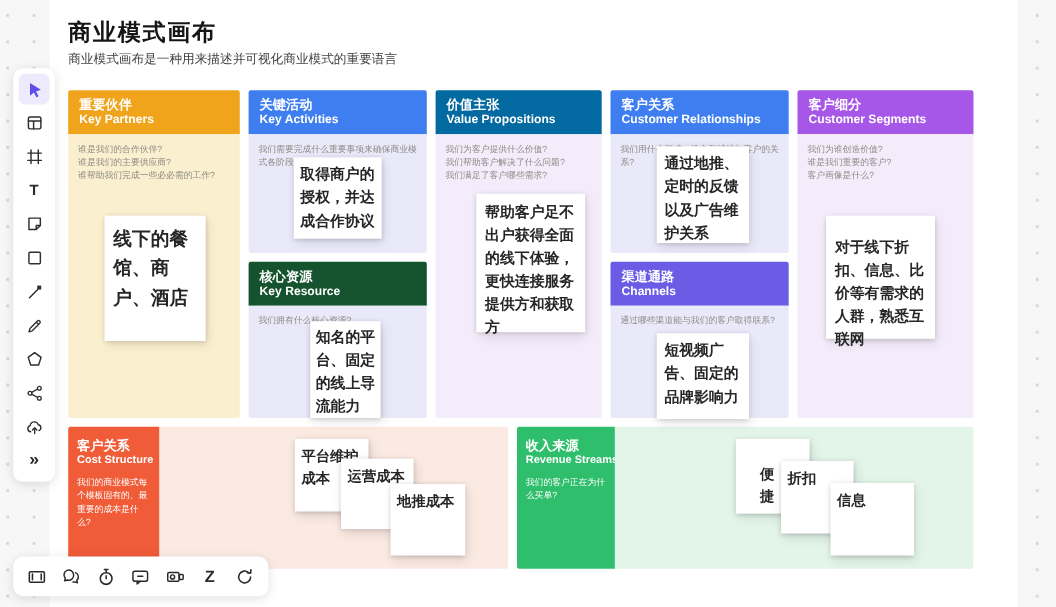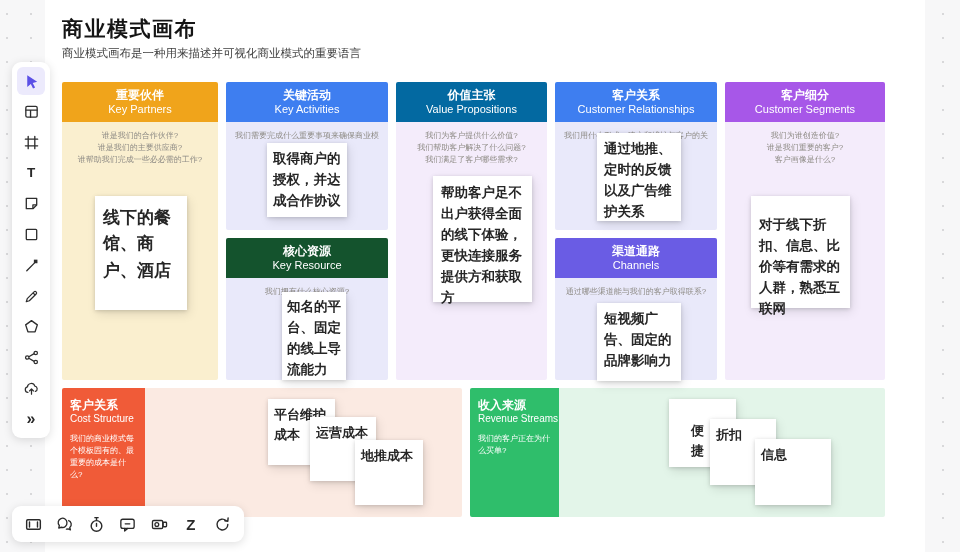--- a/index.html
+++ b/index.html
@@ -11,24 +11,24 @@
     background-image:radial-gradient(circle,#d8d8da 1.3px,transparent 1.5px);
     background-size:24px 24px;
     background-position:-5px 2px;
   }
   .sheet { position:absolute; left:45px; top:0; width:880px; height:552px; background:#ffffff; z-index:0; }
 
   .page-title { position:absolute; left:62px; top:15px; font-size:21px; font-weight:700; color:#151515; letter-spacing:1.5px; z-index:2; }
   .page-subtitle { position:absolute; left:62px; top:46px; font-size:11.5px; color:#3e3e3e; z-index:2; }
 
   
-  .sec { position:absolute; z-index:1;text-align:center; }
+  .sec { position:absolute; z-index:1; }
   .sec-hd { height:40px; padding:6px 10px; color:#fff; border-radius:2px 2px 0 0; }
   .hd-zh { font-size:12px; font-weight:700; line-height:14px; }
-  .hd-en { font-size:11px; font-weight:400; line-height:14px; white-space:nowrap; }
+  .hd-en { font-size:11px; font-weight:700; line-height:14px; white-space:nowrap; }
   .sec-bd { position:absolute; left:0; right:0; top:40px; bottom:0; padding:8px 9px; border-radius:0 0 2px 2px; }
   .q { font-size:8px; line-height:12px; color:#8e8b85; }
 
   
   .sec-b { position:absolute; display:flex; z-index:1; }
   .sec-b-hd { padding:10px 8px; color:#fff; border-radius:2px 0 0 2px; flex-shrink:0; }
   .sec-b-hd .hd-q { font-size:8px; line-height:12px; margin-top:7px; font-weight:400; color:#fff; }
   .sec-b-bd { flex:1 1 auto; border-radius:0 2px 2px 0; }
 
   

